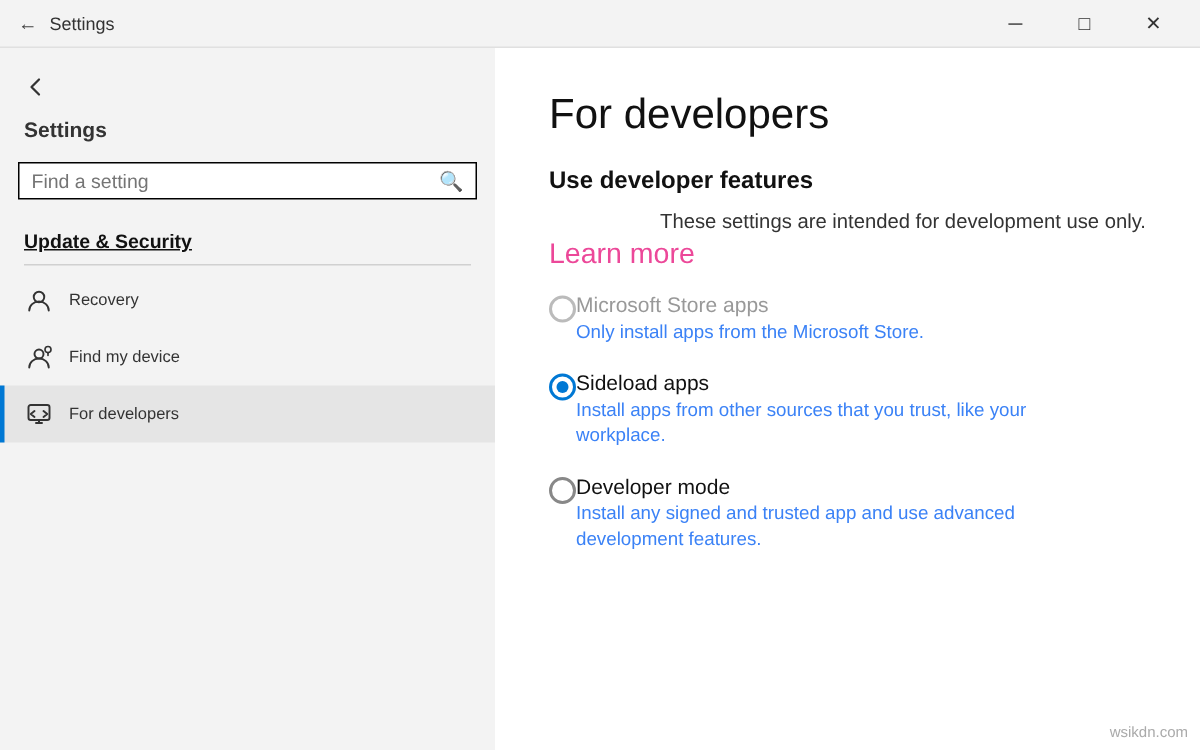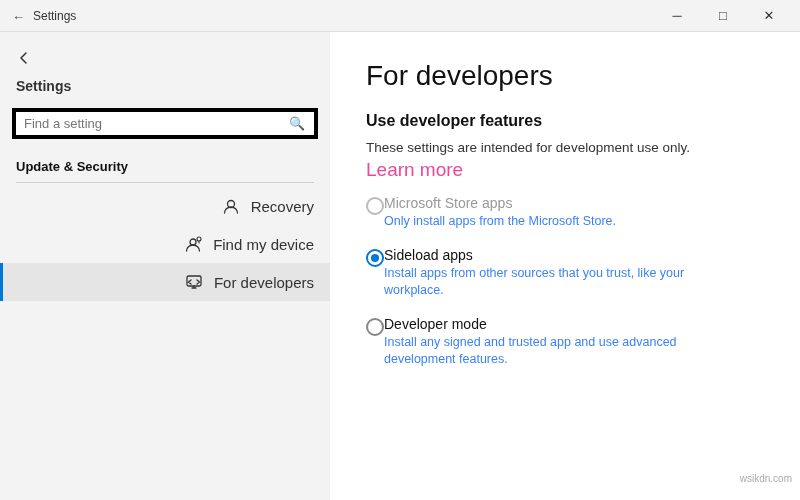--- a/index.html
+++ b/index.html
@@ -86,58 +86,58 @@
       font-weight: 600;
       color: #333;
       padding: 6px 16px 14px 16px;
     }
 
     .search-box {
       margin: 0 12px 12px 12px;
       display: flex;
       align-items: center;
       background: #fff;
-      border: 4px solid #000000;
+      border: 1px solid #000000;
       padding: 4px 8px;
     }
     .search-input {
       flex: 1;
       border: none;
       outline: none;
       font-size: 13px;
       background: transparent;
       color: #333;
     }
     .search-icon {
       color: #555;
       font-size: 13px;
     }
 
     .section-header {
       font-size: 13px;
       font-weight: 700;
       color: #111;
       padding: 8px 16px 4px 16px;
+      text-decoration: underline;
     }
 
     .nav-divider {
       height: 1px;
       background: #d0d0d0;
       margin: 4px 16px;
     }
 
     .nav-item {
       display: flex;
       align-items: center;
       padding: 10px 16px;
       cursor: pointer;
-      font-size: 15px;
+      font-size: 11px;
       color: #333;
       position: relative;
-      justify-content: flex-end;
     }
     .nav-item.active {
       background: #e5e5e5;
     }
     .nav-item.active::before {
       content: '';
       position: absolute;
       left: 0;
       top: 0;
       bottom: 0;
@@ -172,20 +172,21 @@
       font-size: 16px;
       font-weight: 600;
       color: #111;
       margin-bottom: 10px;
     }
 
     .section-desc {
       font-size: 13.5px;
       color: #333;
       margin-bottom: 4px;
+      text-align: right;
     }
 
     .learn-more {
       color: #ec4899;
       font-size: 19px;
       text-decoration: none;
       cursor: pointer;
       display: inline-block;
       margin-bottom: 14px;
     }
@@ -234,21 +235,21 @@
       font-size: 12.5px;
       color: #3b82f6;
       margin-top: 2px;
       line-height: 1.4;
       max-width: 340px;
     }
 
     
     .watermark {
       position: fixed;
-      bottom: 16px;
+      bottom: 6px;
       right: 8px;
       font-size: 10px;
       color: #aaa;
     }
   </style>
 </head>
 <body>
 
 <div class="title-bar">
   <div class="title-bar-left">

